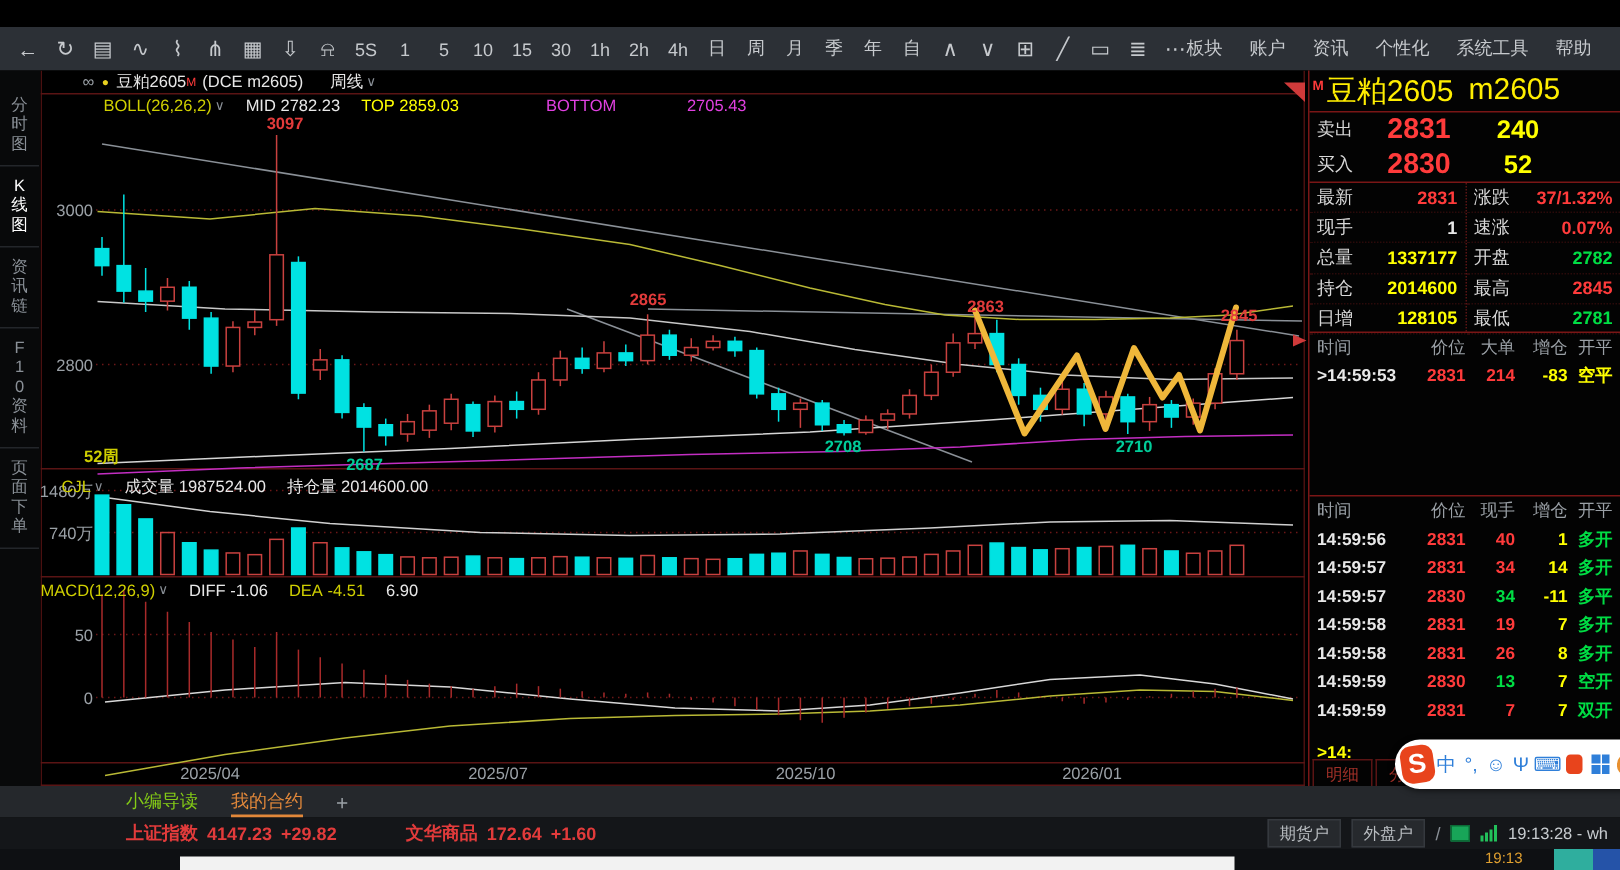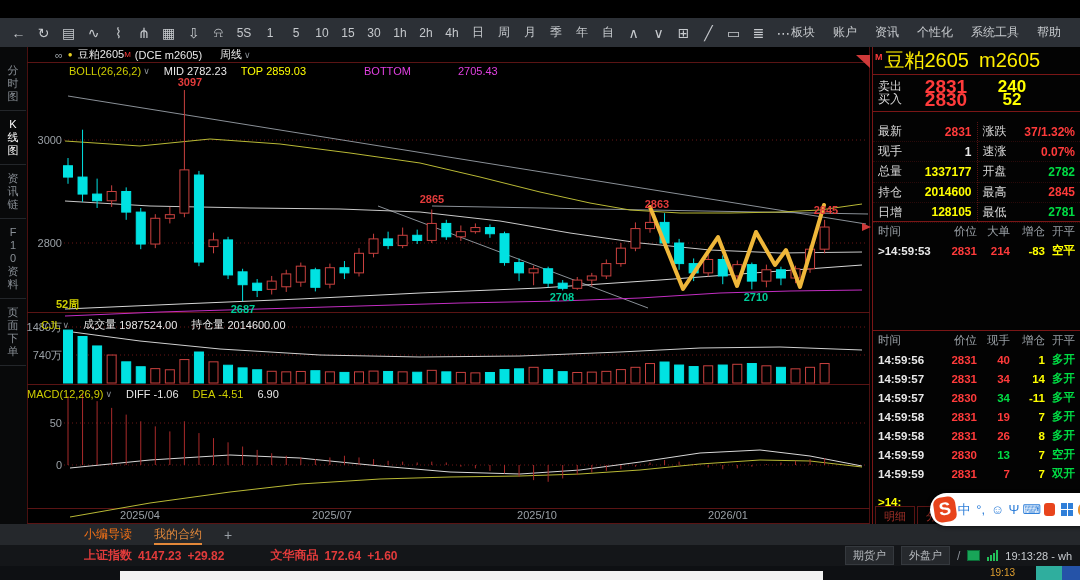--- a/index.html
+++ b/index.html
@@ -46,21 +46,21 @@
   
   .rpanel{position:absolute;left:872px;top:47px;width:208px;height:477px;background:#030303;
           border-left:1px solid #7a1616;box-sizing:border-box;}
   .q-title{position:absolute;left:0;top:0;width:100%;height:27px;border-bottom:1px solid #7a1616;
            display:flex;align-items:center;}
   .q-flag{color:#ff3b3b;font-size:9px;font-weight:bold;margin:0 2px 8px 2px;}
   .q-name,.q-code{color:#ffee00;font-size:20px;}
   .q-code{margin-left:10px;}
   .q-row{position:absolute;left:0;width:100%;height:23px;display:flex;align-items:center;}
   .q-row.ask{top:28px;}
-  .q-row.bid{top:41px;border-bottom:1px solid #7a1616;}
+  .q-row.bid{top:51px;border-bottom:1px solid #7a1616;}
   .q-lbl{color:#d8d8d8;font-size:12px;width:34px;padding-left:5px;}
   .q-price{font-size:19px;font-weight:bold;width:68px;text-align:center;}
   .q-vol{font-size:17px;font-weight:bold;width:64px;text-align:center;}
   .q-stats{position:absolute;left:0;top:75px;width:100%;height:99px;display:flex;}
   .s-col{width:50%;box-sizing:border-box;}
   .s-col.right{border-left:1px dotted #5a1414;}
   .s-row{height:19.2px;display:flex;align-items:center;padding:0 5px;border-bottom:1px dotted #2a0a0a;}
   .s-k{color:#d8d8d8;font-size:12px;}
   .s-v{margin-left:auto;font-size:12px;font-weight:bold;}
   .tick-table{position:absolute;left:0;width:100%;}
@@ -70,21 +70,21 @@
   .tt-c.t0{width:62px;text-align:left;padding-left:5px;}
   .tt-c.t1{width:42px;} .tt-c.t2{width:33px;} .tt-c.t3{width:35px;} .tt-c.t4{width:34px;padding-right:4px;}
   #t1{top:174px;border-top:1px solid #7a1616;}
   #t2{top:283px;border-top:1px solid #7a1616;}
   .partial-row{position:absolute;left:5px;top:449px;color:#ffff00;font-size:11.5px;font-weight:bold;}
   .detail-tabs{position:absolute;left:2px;top:459px;display:flex;gap:2px;}
   .d-tab{color:#a03028;font-size:11px;padding:2px 8px;border:1px solid #5a1414;border-bottom:none;cursor:default;}
   
   .tabbar{position:absolute;left:0;top:524px;width:1080px;height:21px;background:#25282c;
           display:flex;align-items:center;}
-  .b-tab{font-size:12px;color:#f97316;margin-right:22px;height:21px;line-height:20px;cursor:default;}
+  .b-tab{font-size:12px;color:#84cc16;margin-right:22px;height:21px;line-height:20px;cursor:default;}
   .b-tab.first{margin-left:84px;}
   .b-tab.active{color:#e2883a;border-bottom:2px solid #e2883a;box-sizing:border-box;}
   .b-add{color:#9aa0a6;font-size:14px;cursor:default;}
   .service{position:absolute;right:14px;top:0;height:21px;display:flex;align-items:center;color:#e07b28;font-size:12px;gap:5px;cursor:default;margin-top:48px;}
   .headset{width:9px;height:6px;border:2px solid #e07b28;border-bottom:none;border-radius:6px 6px 0 0;position:relative;top:2px;}
   .headset:before,.headset:after{content:"";position:absolute;bottom:-3px;width:2px;height:4px;background:#e07b28;}
   .headset:before{left:-2px;} .headset:after{right:-2px;}
   .statusbar{position:absolute;left:0;top:545px;width:1080px;height:21px;background:#141619;
              display:flex;align-items:center;font-size:12px;}
   .st-red{color:#e23b3b;font-weight:bold;margin-right:6px;}

